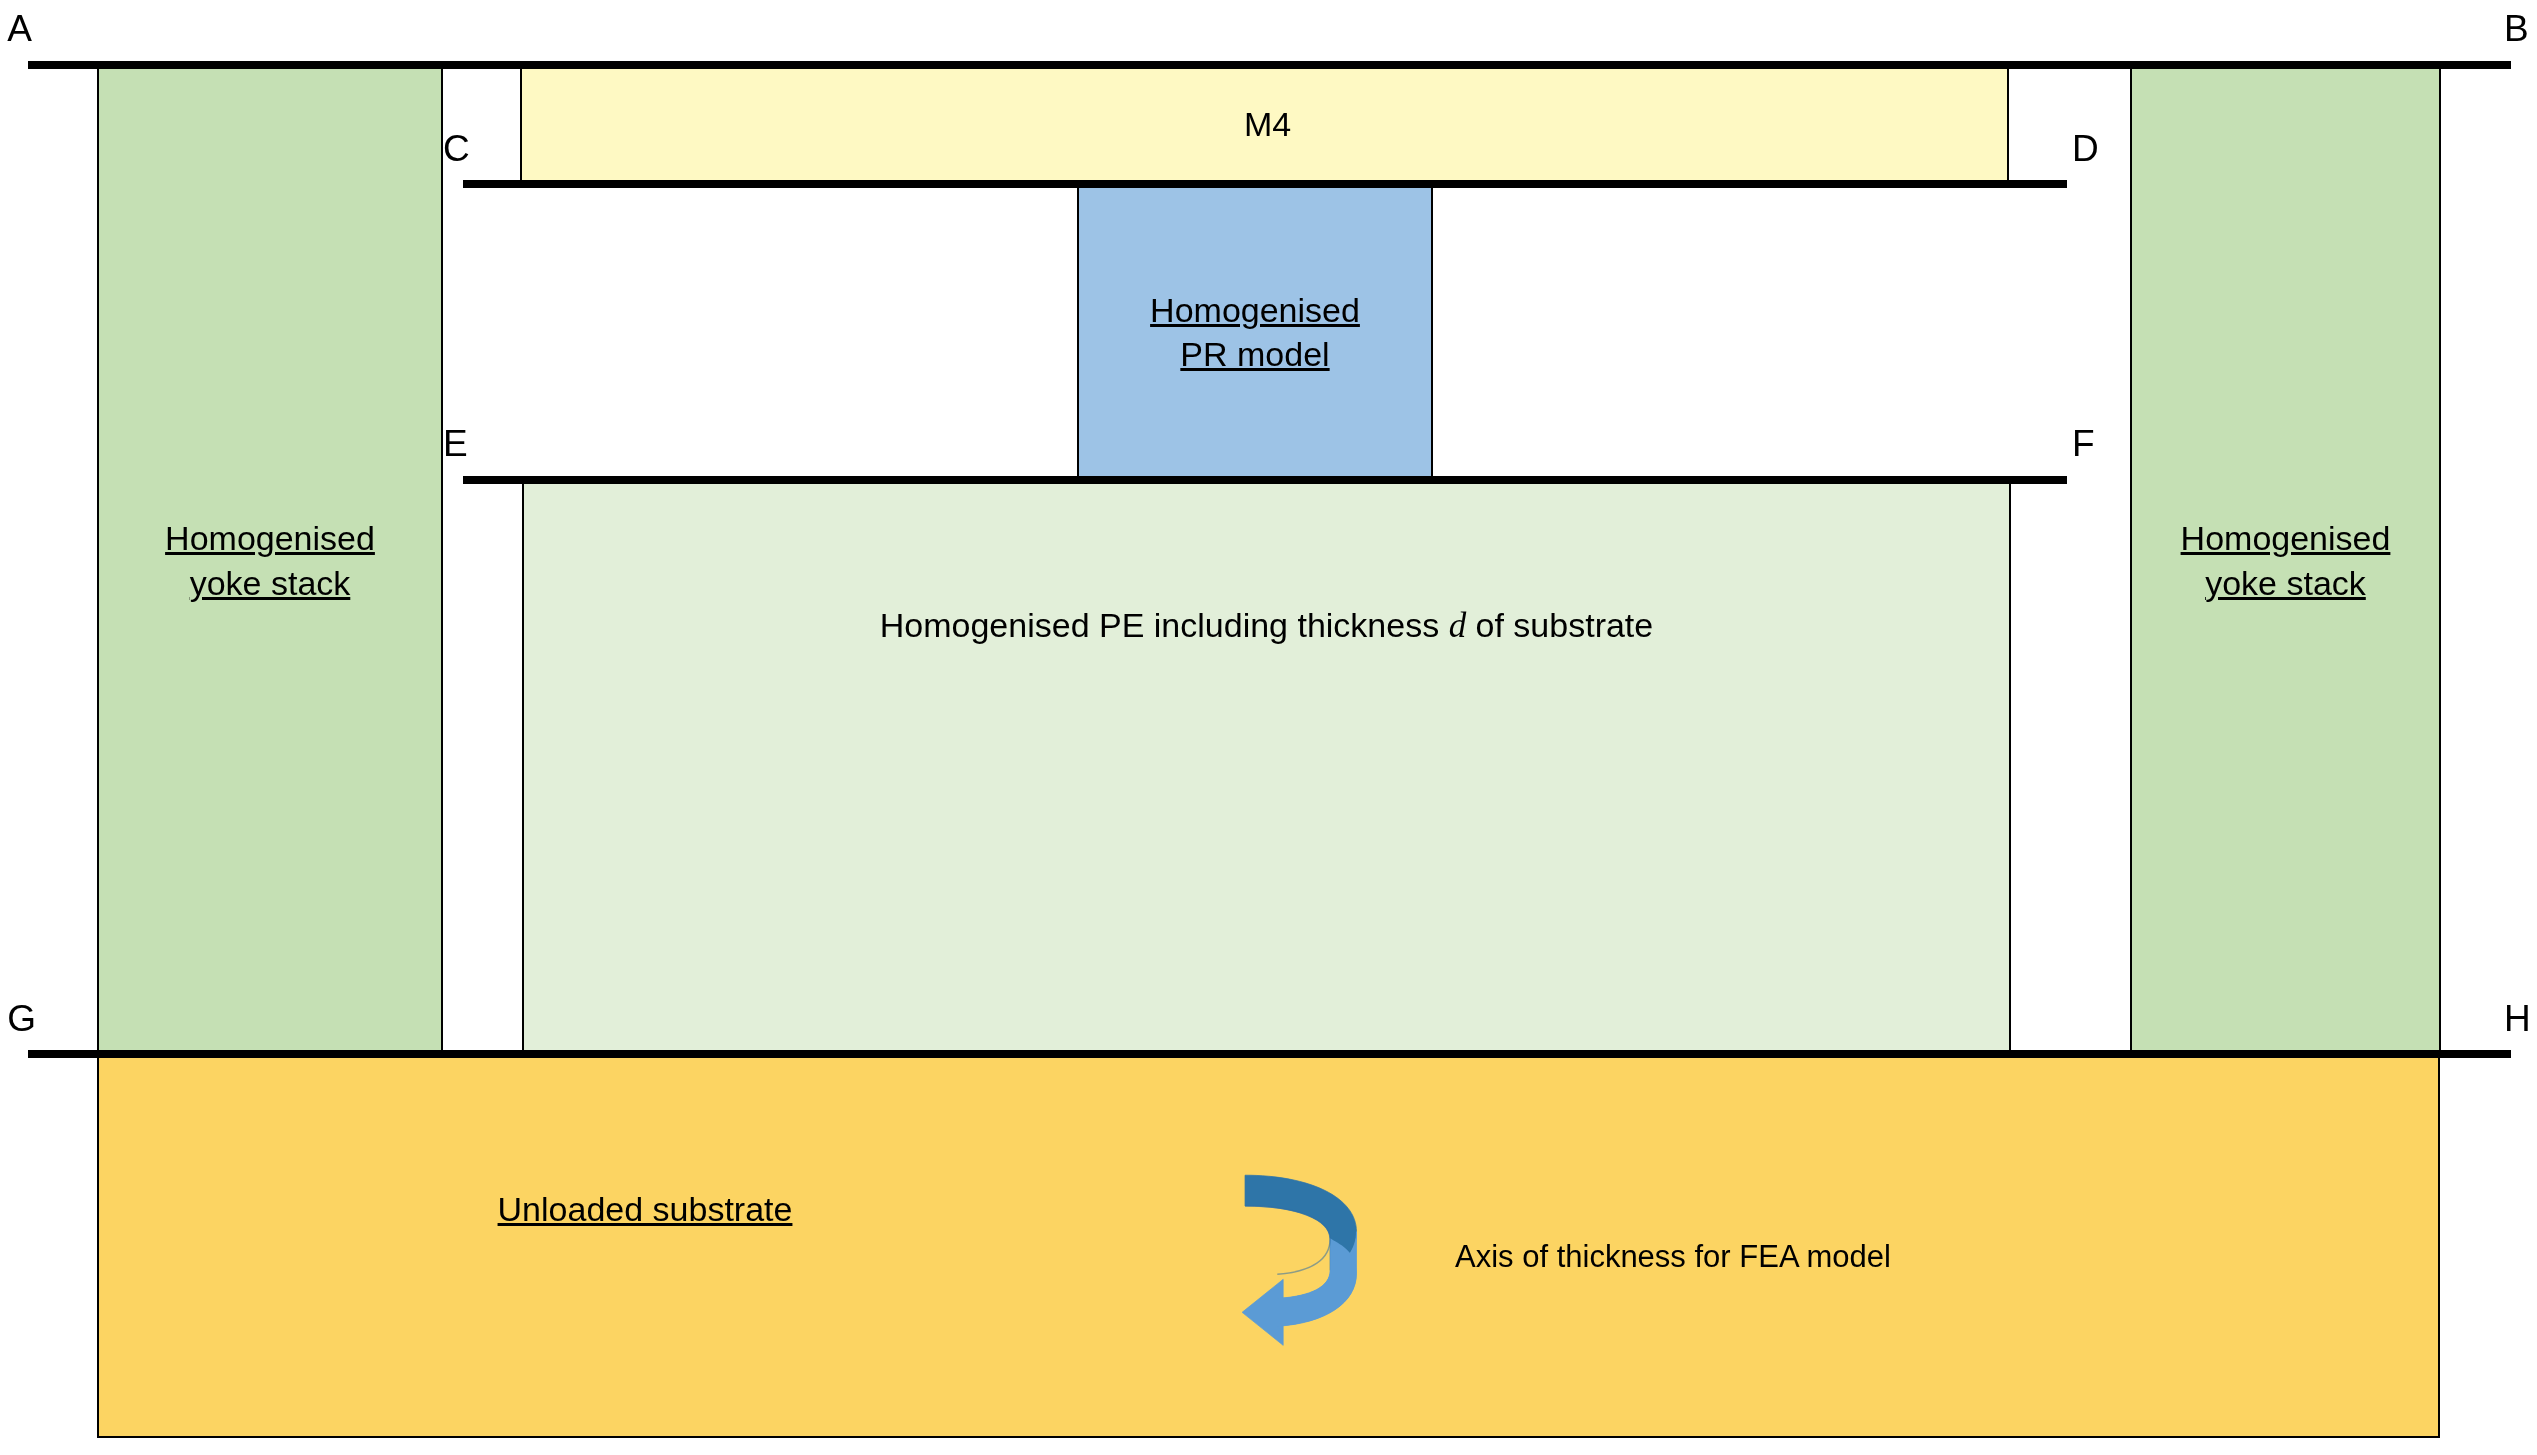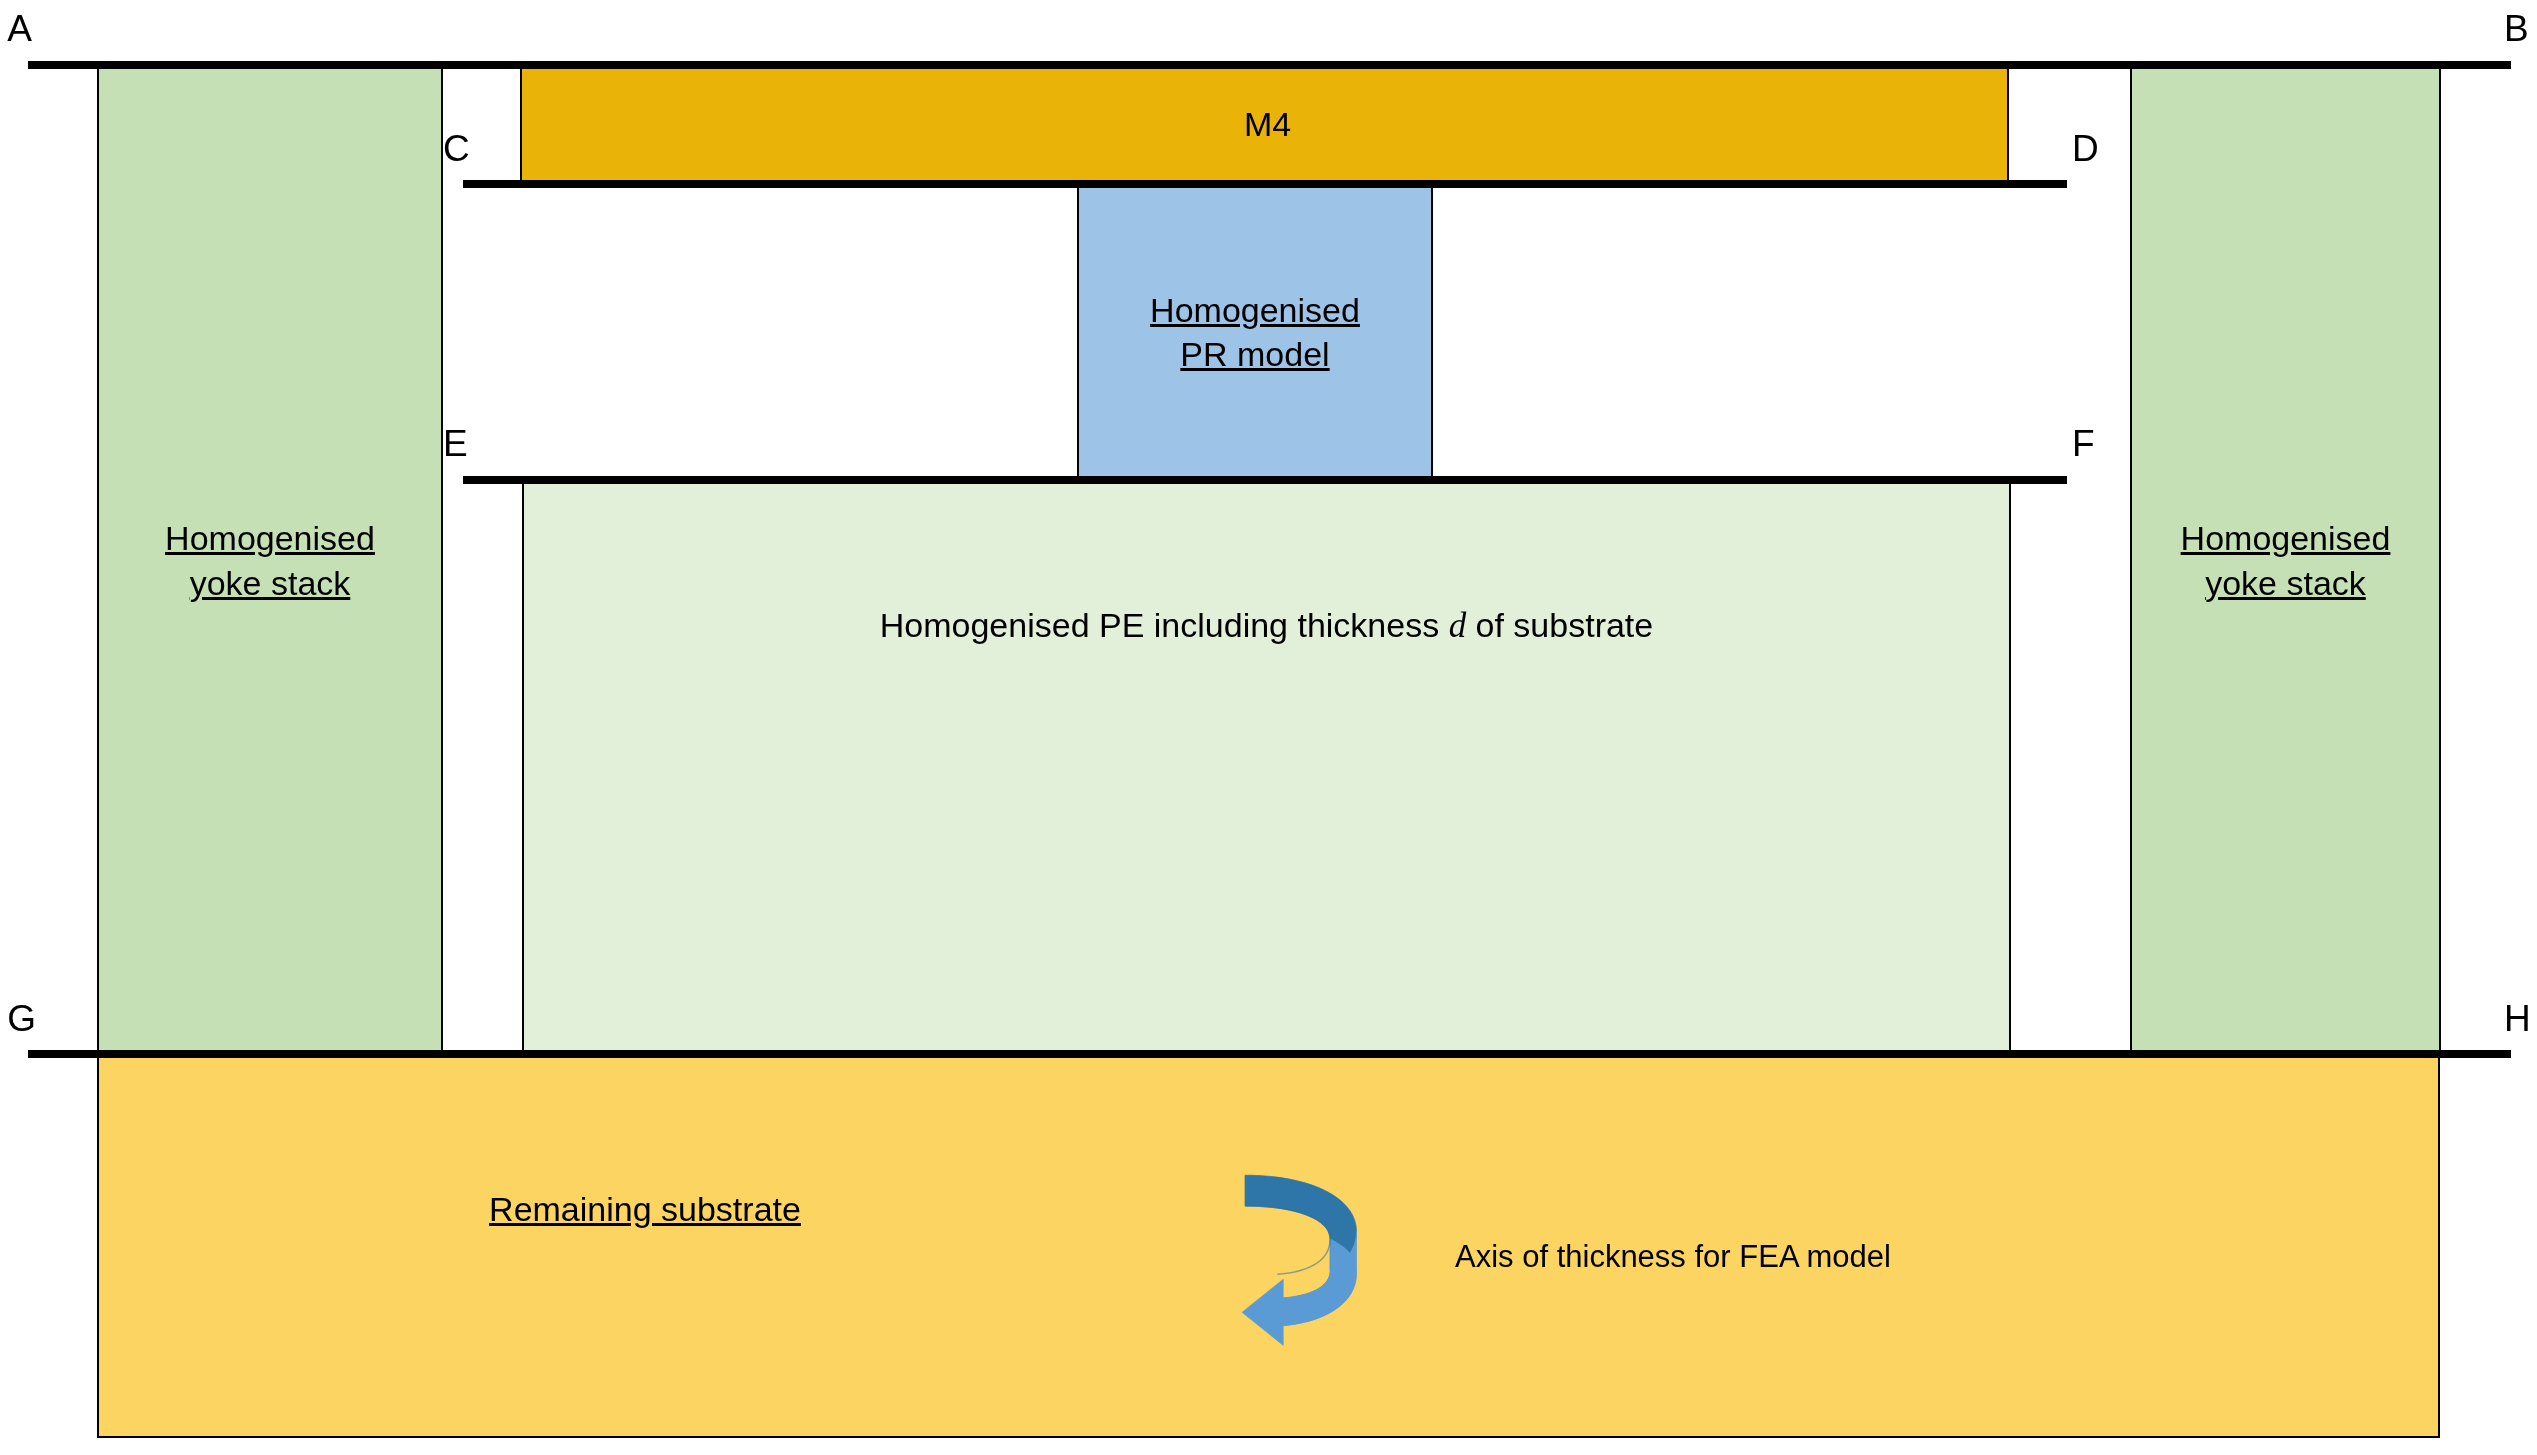--- a/index.html
+++ b/index.html
@@ -37,21 +37,21 @@
     background: #c5e0b4;
     font-size: 34px;
   }
   .yoke-right {
     left: 2130px; top: 65px; width: 311px; height: 991px;
     background: #c5e0b4;
     font-size: 34px;
   }
   .m4 {
     left: 520px; top: 65px; width: 1489px; height: 119px;
-    background: #eab308;
+    background: #fef9c3;
     font-size: 34px;
     padding-left: 6px;
   }
   .pr-stack {
     left: 1077px; top: 184px; width: 356px; height: 296px;
     background: #9dc3e6;
     font-size: 34px;
   }
   .pe {
     left: 522px; top: 480px; width: 1489px; height: 575px;
@@ -152,21 +152,21 @@
 
   <div class="abs block pe">
     <div>
       <span>Homogenised PE including thickness </span><span class="mathvar">d</span><span> of substrate</span>
     </div>
   </div>
 
   <div class="abs block substrate"></div>
 
   <div class="abs substrate-label">
-    <span class="pe-line">Remaining substrate</span>
+    <span class="pe-line">Unloaded substrate</span>
   </div>
 
   <div class="abs rule rule-ab"></div>
   <div class="abs rule rule-cd"></div>
   <div class="abs rule rule-ef"></div>
   <div class="abs rule rule-gh"></div>
 
   <div class="abs pt pt-a">A</div>
   <div class="abs pt pt-b">B</div>
   <div class="abs pt pt-c">C</div>

